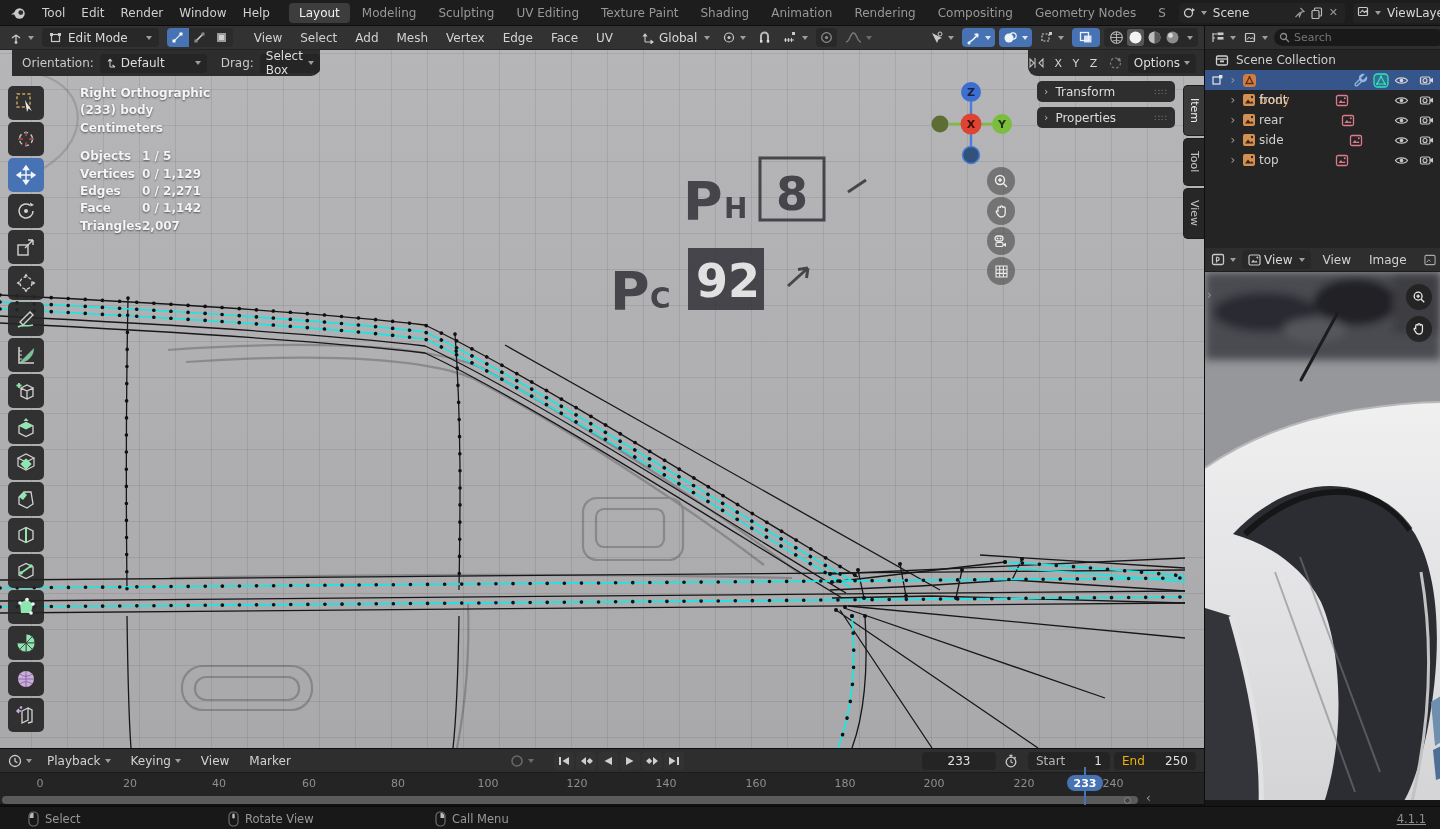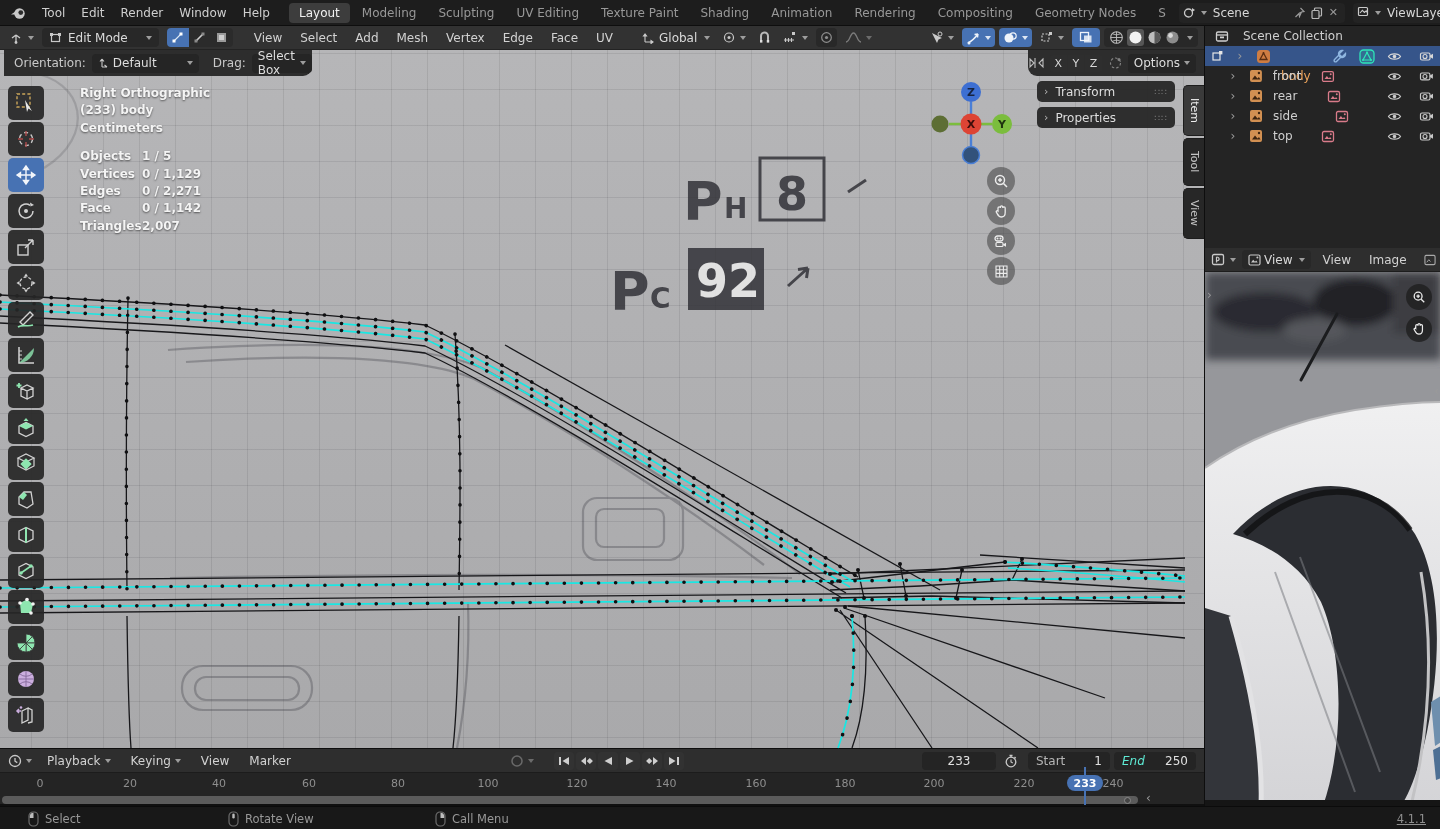--- a/index.html
+++ b/index.html
@@ -27,21 +27,21 @@
   .selgrp{display:flex;background:#2b2b2b;border-radius:4px;overflow:hidden;margin-left:4px;}
   .selgrp .sbtn{width:22px;height:19px;display:flex;align-items:center;justify-content:center;}
   .selgrp .sbtn.on{background:#4772b3;}
   .ddtxt{font-size:12px;color:#dadada;margin:0 3px;}
   
   #viewport{left:0;top:50px;width:1204px;height:700px;background:linear-gradient(#b6b6b8,#a9a9ab);overflow:hidden;}
   #grid{position:absolute;inset:0;background-image:linear-gradient(rgba(20,20,25,.09) 1px,transparent 1px),linear-gradient(90deg,rgba(20,20,25,.09) 1px,transparent 1px);background-size:36px 36px;background-position:-5px 3px;}
   #mesh{position:absolute;left:0;top:0;z-index:1;}
   
   .tscluster{position:absolute;top:0;height:26px;background:rgba(40,40,40,.96);display:flex;align-items:center;z-index:4;}
-  #ts-left{left:4px;width:308px;border-radius:0 0 9px 0;padding-left:10px;box-sizing:border-box;gap:6px;}
+  #ts-left{left:12px;width:308px;border-radius:0 0 9px 0;padding-left:10px;box-sizing:border-box;gap:6px;}
   #ts-right{left:1028px;width:176px;border-radius:0 0 0 9px;justify-content:flex-end;padding-right:8px;box-sizing:border-box;gap:5px;}
   .tslabel{font-size:12px;color:#c9c9c9;}
   .wbtn{background:#252525;border-radius:4px;height:19px;display:inline-flex;align-items:center;padding:0 6px;font-size:12px;color:#dedede;}
   .axgrp{display:flex;border-radius:3px;overflow:hidden;}
   .axbtn{width:18px;height:17px;background:#2e2e2e;color:#d8d8d8;font-size:11px;display:flex;align-items:center;justify-content:center;margin-right:1px;}
   
   #toolbar{position:absolute;left:8px;top:36px;width:36px;z-index:4;display:flex;flex-direction:column;gap:2px;}
   .tool{width:36px;height:34px;background:rgba(38,38,38,.92);border-radius:5px;display:flex;align-items:center;justify-content:center;}
   .tool.active{background:#4772b3;}
   
@@ -58,21 +58,21 @@
   .npanel .grip{margin-left:auto;color:#7c7c7c;font-size:9px;letter-spacing:1px;}
   
   .sidetab{position:absolute;left:1183px;width:21px;background:#272727;border:1px solid #1d1d1d;border-right:none;border-radius:5px 0 0 5px;color:#c3c3c3;font-size:11px;writing-mode:vertical-rl;display:flex;align-items:center;justify-content:center;z-index:4;box-sizing:border-box;}
   .sidetab.active{background:#3a3a3a;color:#eee;}
   
   #outliner{left:1204px;top:26px;width:236px;height:222px;background:#242424;border-left:1px solid #0e0e0e;box-sizing:border-box;}
   #outhead{height:24px;background:#2e2e2e;display:flex;align-items:center;padding:0 4px;gap:4px;border-bottom:1px solid #1d1d1d;box-sizing:border-box;}
   #osearch{flex:1;height:17px;background:#191919;border:none;border-radius:9px;color:#cfcfcf;font-size:11px;padding:0 6px 0 20px;outline:none;min-width:0;font-family:inherit;}
   .searchwrap{position:relative;flex:1;display:flex;}
   .searchwrap svg{position:absolute;left:5px;top:3px;}
-  .orow{height:20px;display:flex;align-items:center;font-size:12px;color:#cfcfcf;gap:10px;padding-left:6px;position:relative;}
+  .orow{height:20px;display:flex;align-items:center;font-size:12px;color:#cfcfcf;gap:3px;padding-left:6px;position:relative;}
   .orow .chev{color:#9a9a9a;font-size:12px;width:12px;text-align:center;}
   .orow.sel{background:#36558a;color:#e8e8e8;}
   .orow .spacer{flex:1;}
   .oname.activeobj{color:#eda45c;margin-top:40px;}
   
   #imged{left:1204px;top:248px;width:236px;height:558px;background:#262626;border-left:1px solid #0e0e0e;box-sizing:border-box;}
   #imghead{height:24px;background:#2e2e2e;display:flex;align-items:center;gap:4px;padding:0 4px;border-bottom:1px solid #1d1d1d;box-sizing:border-box;overflow:hidden;}
   .imenu{font-size:12px;color:#d2d2d2;padding:0 7px;}
   #photo{position:absolute;left:0;top:24px;}
   .pnav{position:absolute;width:26px;height:26px;border-radius:50%;background:rgba(30,30,30,.78);display:flex;align-items:center;justify-content:center;z-index:2;}
@@ -648,20 +648,45 @@
       </div>
     <div class="sidetab" style="top:88px;height:48px;">
         <span>Tool</span>
       </div>
     <div class="sidetab" style="top:138px;height:51px;">
         <span>View</span>
       </div>
   </div>
 
   <aside id="outliner" class="abs">
+    <div id="outhead">
+      <span class="hbtn" style="padding:0 2px;">
+        <svg width="15" height="13" viewBox="0 0 15 13">
+            <path d="M2,2 v9 M2,3 h4 M2,7 h2 M4,7 h0" stroke="#c9c9c9" stroke-width="1.2" fill="none"></path>
+            <rect x="6.5" y="1.5" width="6" height="2.6" fill="#c9c9c9"></rect>
+            <rect x="6.5" y="6" width="6" height="2.6" fill="#c9c9c9"></rect>
+          </svg>
+          <span class="caret"></span>
+      </span>
+      <span class="hbtn" style="padding:0 2px;">
+        <svg width="14" height="12" viewBox="0 0 14 12">
+            <rect x="1.5" y="1.5" width="9" height="8" rx="1" fill="none" stroke="#c9c9c9" stroke-width="1.2"></rect>
+            <path d="M3,7.5 l2,-2.4 1.8,1.8 1.6,-1.4 1.4,2" stroke="#c9c9c9" stroke-width="1" fill="none"></path>
+          </svg>
+          <span class="caret"></span>
+      </span>
+      <span class="searchwrap">
+        <svg width="11" height="11" viewBox="0 0 11 11">
+            <circle cx="4.5" cy="4.5" r="3" fill="none" stroke="#8a8a8a" stroke-width="1.3"></circle>
+            <path d="M7,7 L10,10" stroke="#8a8a8a" stroke-width="1.3"></path>
+          </svg>
+        <input id="osearch" placeholder="Search" style="">
+      </span>
+
+    </div>
     <div class="orow" style="padding-left:10px;">
       <svg width="14" height="13" viewBox="0 0 14 13">
           <rect x="1.5" y="2" width="11" height="9" rx="1.5" fill="none" stroke="#cfcfcf" stroke-width="1.3"></rect>
           <path d="M1.5,5 h11" stroke="#cfcfcf" stroke-width="1.3"></path>
           <rect x="5" y="6.5" width="4" height="1.8" fill="#cfcfcf"></rect>
         </svg>
       <span style="margin-left:4px;">Scene Collection</span>
     </div>
     <div class="orow sel">
       <svg width="13" height="12" viewBox="0 0 13 12">
@@ -936,21 +961,21 @@
             <circle cx="7" cy="8" r="4.8" fill="none" stroke="#c9c9c9" stroke-width="1.3"></circle>
             <path d="M5.5,1.5 h3 M7,1.5 v2 M10.5,3 l1.2,1.2" stroke="#c9c9c9" stroke-width="1.3"></path>
             <path d="M7,5.5 v2.5 l1.8,1" stroke="#c9c9c9" stroke-width="1.1" fill="none"></path>
           </svg>
       </span>
       <span class="field" style="left:1028px;width:82px;justify-content:space-between;padding:0 8px;">
         <span style="color:#b5b5b5;">Start</span>
           <span>1</span>
       </span>
       <span class="field" style="left:1114px;width:82px;justify-content:space-between;padding:0 8px;">
-        <span style="color:#5eead4;font-style:italic;">End</span>
+        <span style="color:#eab308;">End</span>
           <span>250</span>
       </span>
     </div>
     <div id="ruler">
       <span class="tick" style="left:40px;">0</span>
       <span class="tick" style="left:130px;">20</span>
       <span class="tick" style="left:219px;">40</span>
       <span class="tick" style="left:309px;">60</span>
       <span class="tick" style="left:398px;">80</span>
       <span class="tick" style="left:488px;">100</span>

